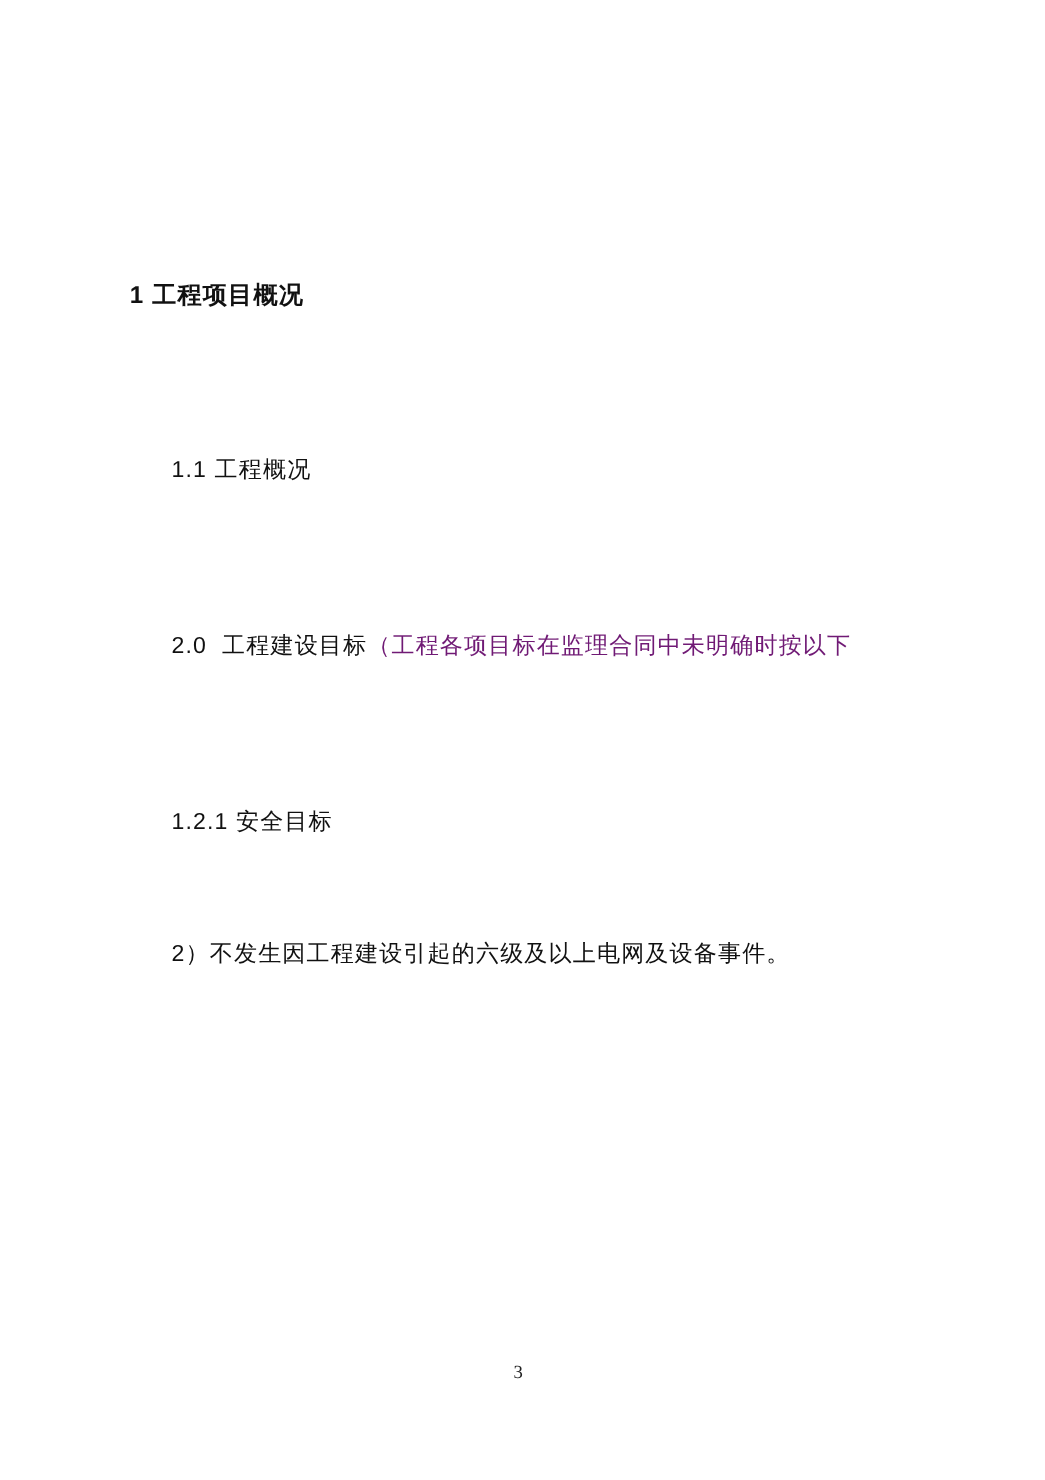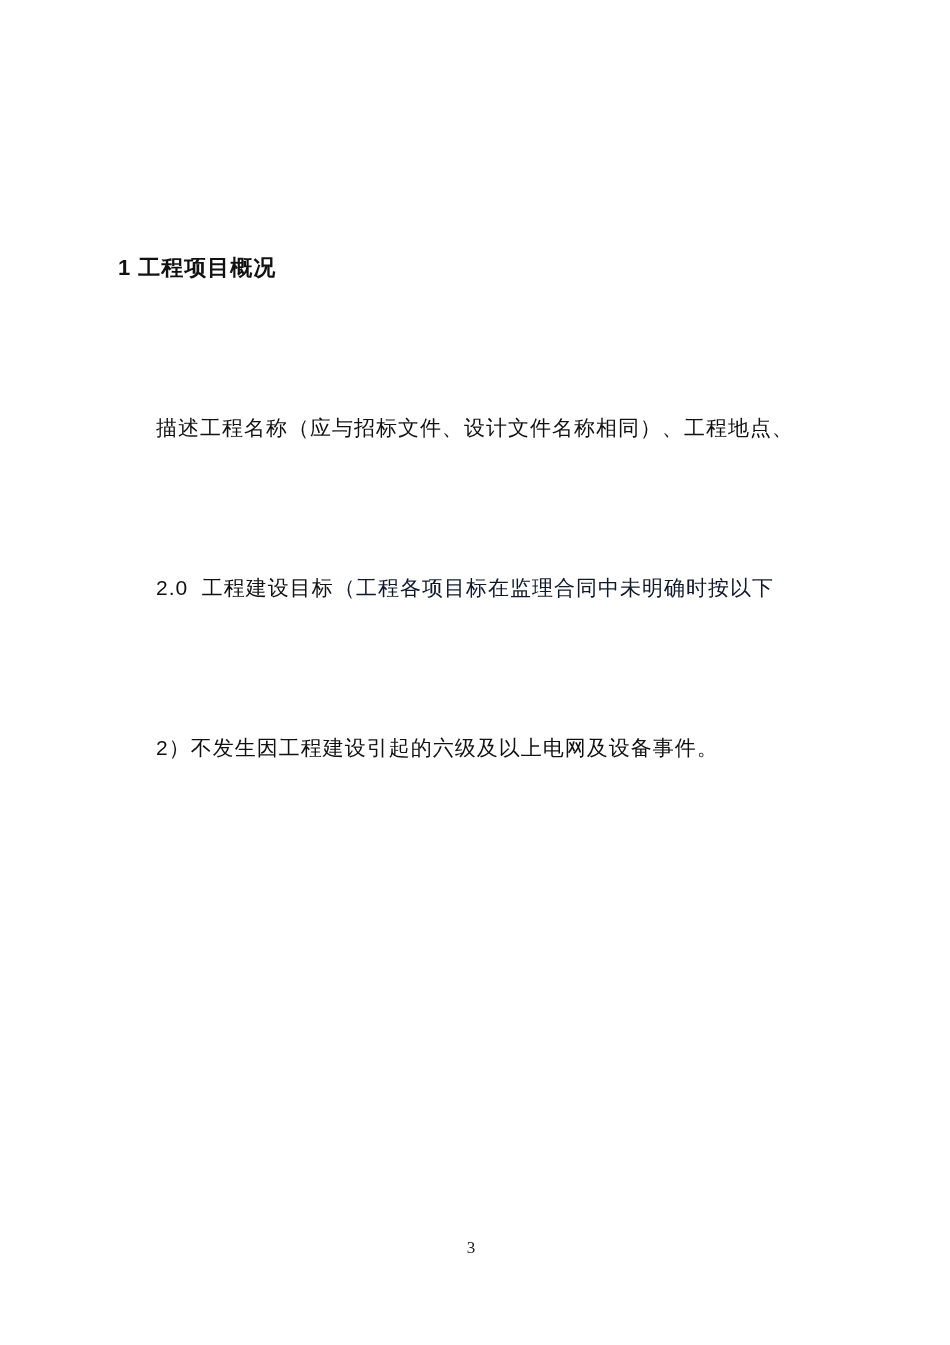--- a/index.html
+++ b/index.html
@@ -30,45 +30,46 @@
     height: 40px;
   }
   .indent {
     padding-left: 38px;
   }
   .h1 {
     font-weight: bold;
     font-size: 22px;
   }
   .red {
-    color: #0f172a;
+    color: #701a75;
   }
   .footer {
     position: absolute;
     top: 1238px;
     left: 118px;
     width: 706px;
     text-align: center;
     font-family: "Liberation Serif", serif;
     font-size: 17px;
     color: #222222;
   }
 </style>
 </head>
 <body>
 
 <div class="page">
   <div class="content">
 
     <div class="line h1">1 工程项目概况</div>
 
-    <div class="line indent">描述工程名称（应与招标文件、设计文件名称相同）、工程地点、</div>
+    <div class="line indent">1.1 工程概况</div>
 
     <div class="line indent"><span>2.0  工程建设目标</span><span class="red">（工程各项目标在监理合同中未明确时按以下</span></div>
 
+    <div class="line indent">1.2.1 安全目标</div>
     <div class="line indent">2）不发生因工程建设引起的六级及以上电网及设备事件。</div>
     
     
     
     
     
     
 
     
     

